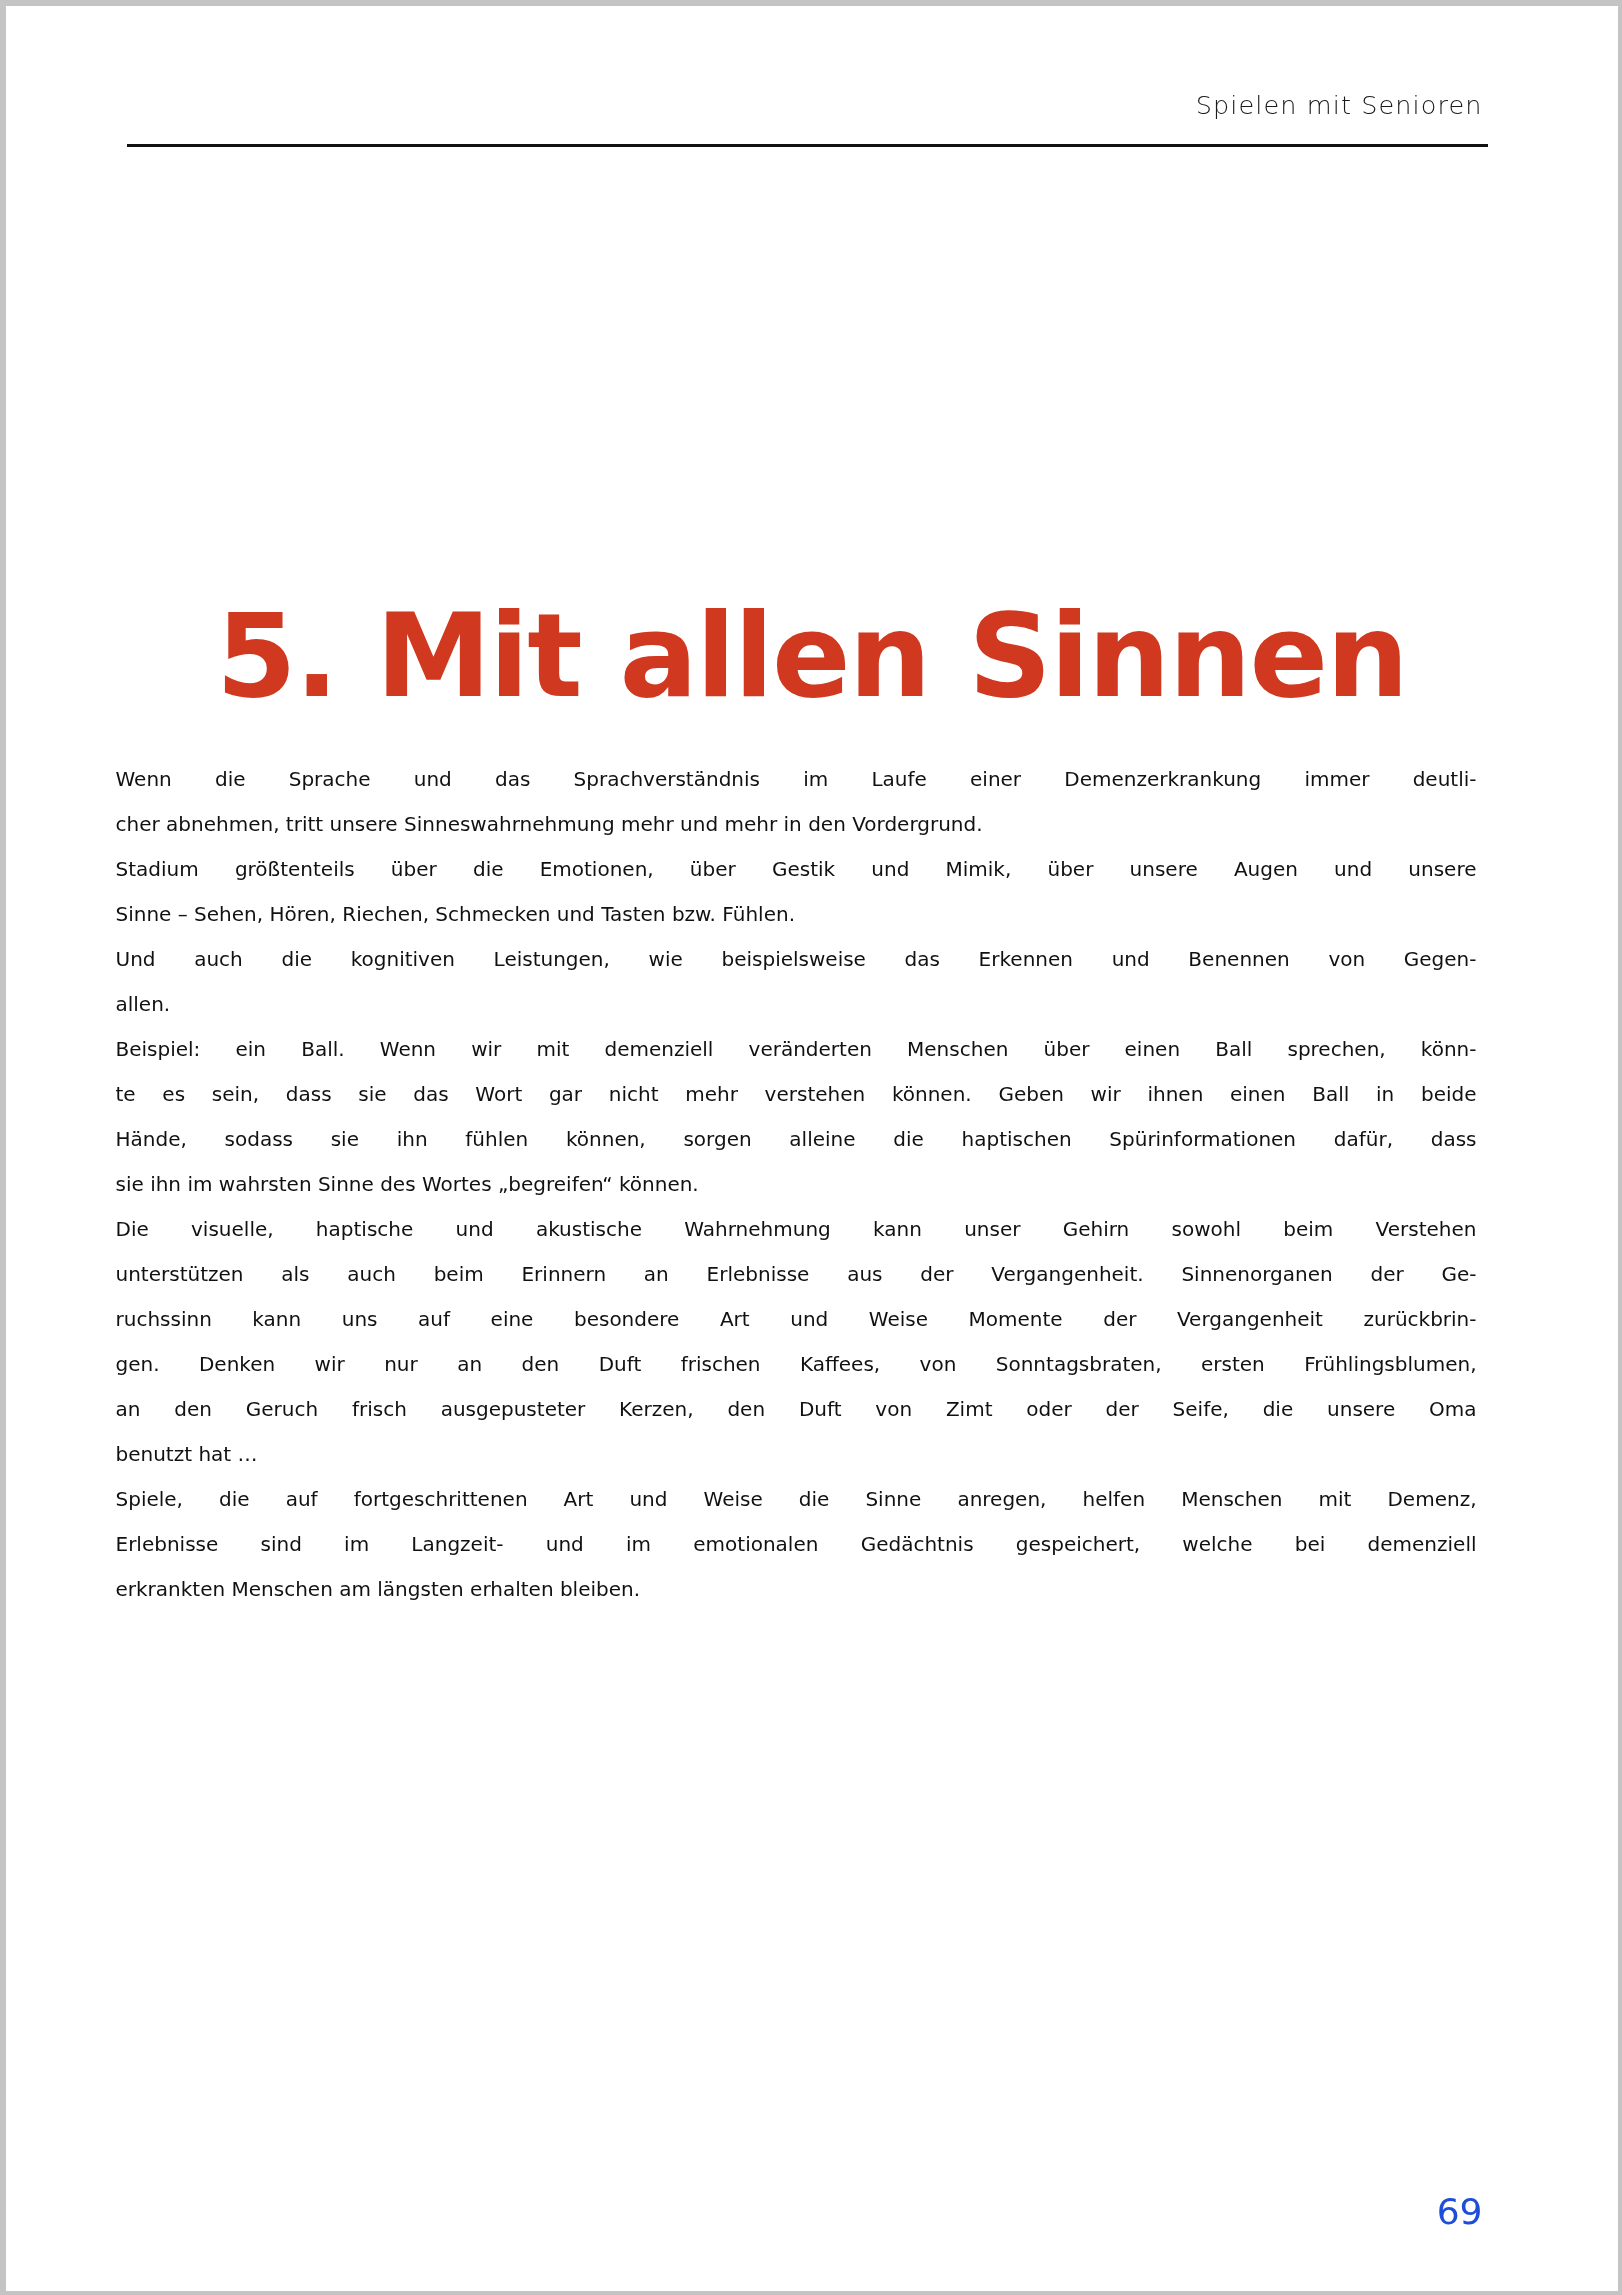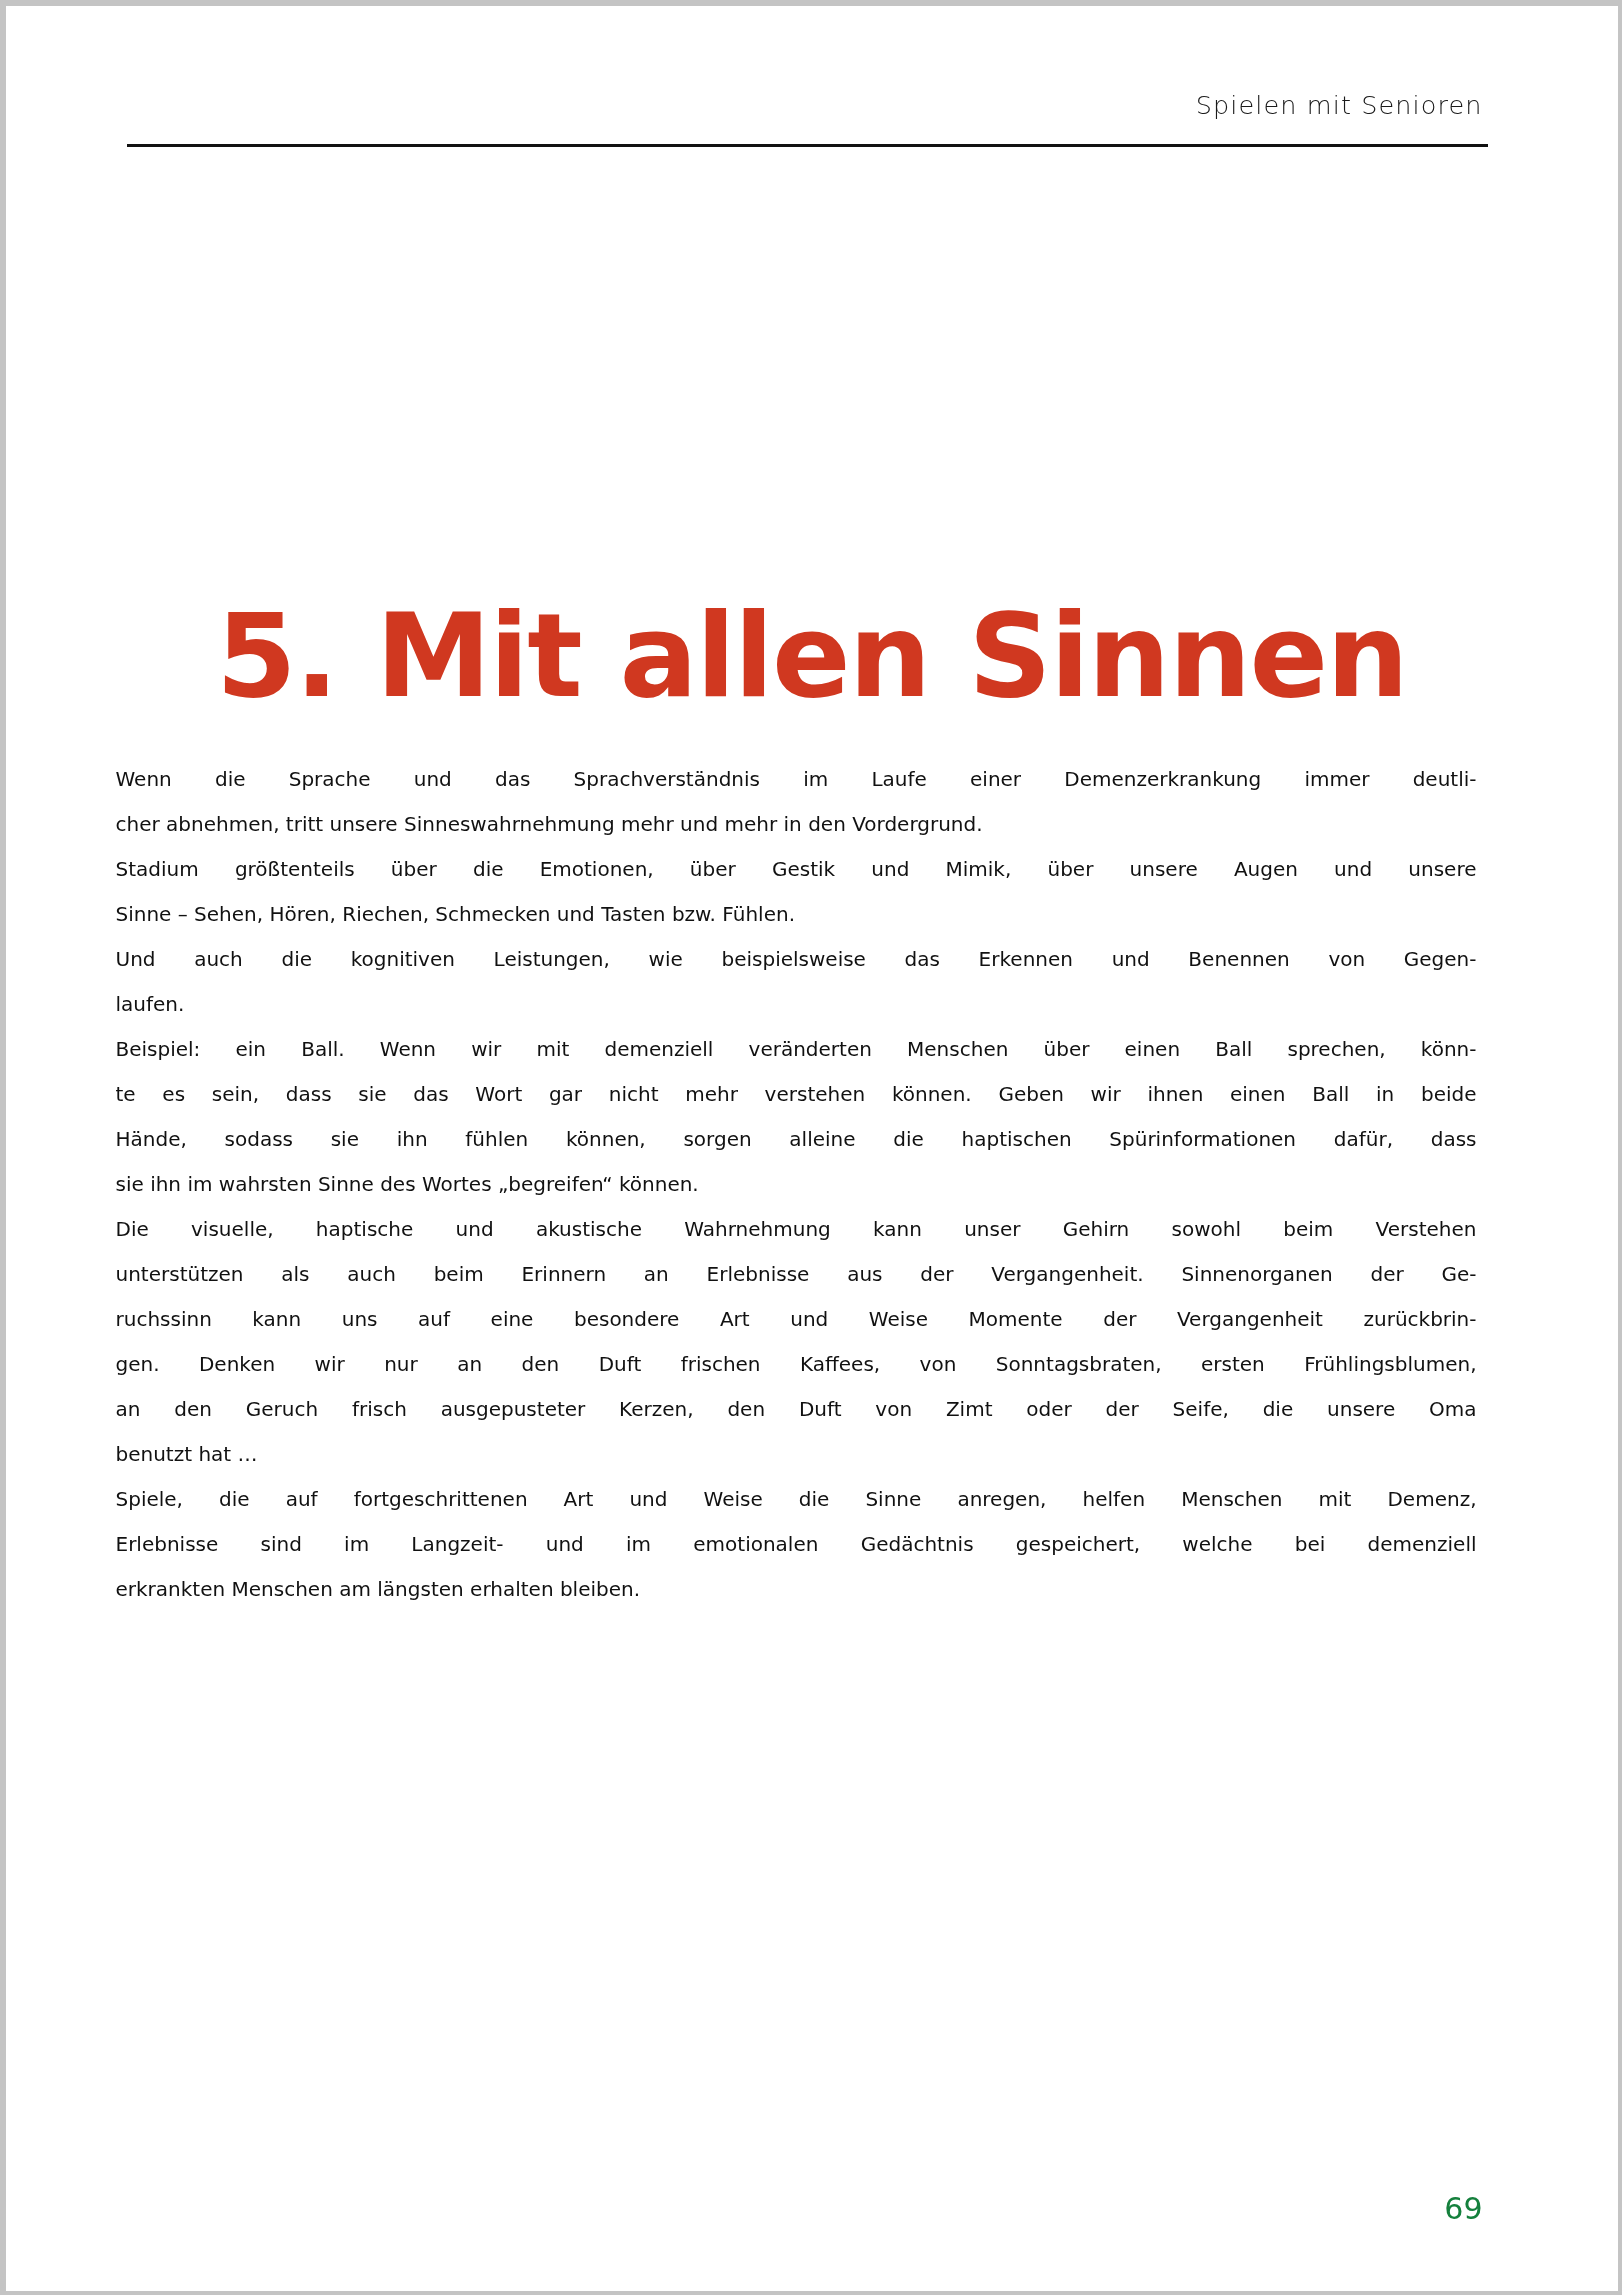--- a/index.html
+++ b/index.html
@@ -59,22 +59,22 @@
       text-align: justify;
       text-align-last: justify;
     }
     .line.last {
       text-align-last: left;
     }
     .folio {
       position: absolute;
       right: 135px; top: 2185px;
       font-family: "DejaVu Sans", sans-serif;
-      font-size: 30px;
-      color: #15803d;
+      font-size: 36px;
+      color: #1d4ed8;
     }
   </style>
 </head>
 <body>
 
 <div class="page">
 
   <div class="running-head">Spielen mit Senioren</div>
   <div class="rule"></div>
 
@@ -84,21 +84,21 @@
     <div>
       <span class="line">Wenn die Sprache und das Sprachverständnis im Laufe einer Demenzerkrankung immer deutli-</span>
       <span class="line last">cher abnehmen, tritt unsere Sinneswahrnehmung mehr und mehr in den Vordergrund.</span>
     </div>
     <div>
       <span class="line">Stadium größtenteils über die Emotionen, über Gestik und Mimik, über unsere Augen und unsere</span>
       <span class="line last">Sinne – Sehen, Hören, Riechen, Schmecken und Tasten bzw. Fühlen.</span>
     </div>
     <div>
       <span class="line">Und auch die kognitiven Leistungen, wie beispielsweise das Erkennen und Benennen von Gegen-</span>
-      <span class="line last">laufen.</span>
+      <span class="line last">allen.</span>
     </div>
     <div>
       <span class="line">Beispiel: ein Ball. Wenn wir mit demenziell veränderten Menschen über einen Ball sprechen, könn-</span>
       <span class="line">te es sein, dass sie das Wort gar nicht mehr verstehen können. Geben wir ihnen einen Ball in beide</span>
       <span class="line">Hände, sodass sie ihn fühlen können, sorgen alleine die haptischen Spürinformationen dafür, dass</span>
       <span class="line last">sie ihn im wahrsten Sinne des Wortes „begreifen“ können.</span>
     </div>
     <div>
       <span class="line">Die visuelle, haptische und akustische Wahrnehmung kann unser Gehirn sowohl  beim Verstehen</span>
       <span class="line">unterstützen als auch beim Erinnern an Erlebnisse aus der Vergangenheit. Sinnenorganen der Ge-</span>

